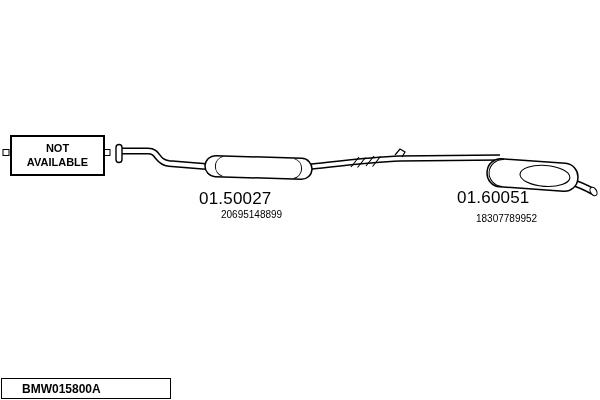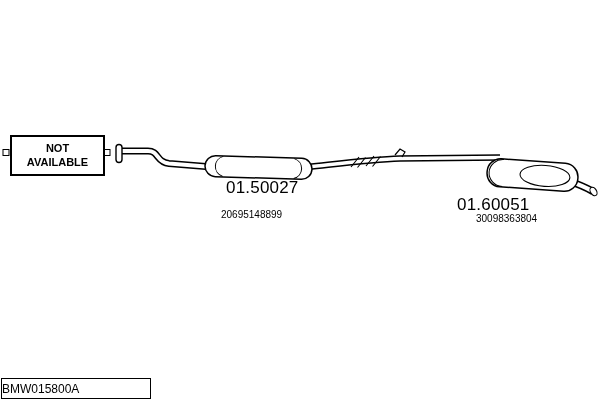--- a/index.html
+++ b/index.html
@@ -44,37 +44,37 @@
     letter-spacing: 0.2px;
     white-space: nowrap;
     cursor: pointer;
   }
   .oem-label {
     position: absolute;
     font-size: 10px;
     white-space: nowrap;
   }
   #label-front  { left: 8px;   top: 184px; }
-  #label-middle { left: 199px; top: 178px; margin-left: 27px; }
+  #label-middle { left: 199px; top: 189px; }
   #oem-middle   { left: 221px; top: 209px; }
-  #label-rear   { left: 457px; top: 195px; }
+  #label-rear   { left: 457px; top: 188px; }
   #oem-rear     { left: 476px; top: 213px; }
   .footer-box {
     position: absolute;
     left: 1px;
     top: 378px;
     width: 148px;
     height: 19px;
     border: 1px solid #000000;
     background: #ffffff;
     display: flex;
     align-items: center;
-    padding-left: 0;
+    padding-left: 20px;
     font-size: 12px;
-    font-weight: normal;
+    font-weight: bold;
   }
 </style>
 </head>
 <body>
 
 <div class="canvas">
 
   <svg class="diagram-svg" width="600" height="400" viewBox="0 0 600 400">
 
     <rect x="3" y="149.5" width="6" height="6" fill="#ffffff" stroke="#000000" stroke-width="1"></rect>
@@ -116,19 +116,19 @@
   <div class="na-box">
     <span>NOT</span>
     <span>AVAILABLE</span>
   </div>
 
 
   <div class="part-label" id="label-middle">01.50027</div>
   <div class="oem-label" id="oem-middle">20695148899</div>
 
   <div class="part-label" id="label-rear">01.60051</div>
-  <div class="oem-label" id="oem-rear">30098363804</div>
+  <div class="oem-label" id="oem-rear">18307789952</div>
 
   <div class="footer-box">
     <span>BMW015800A</span>
   </div>
 
 </div>
 
 </body></html>

